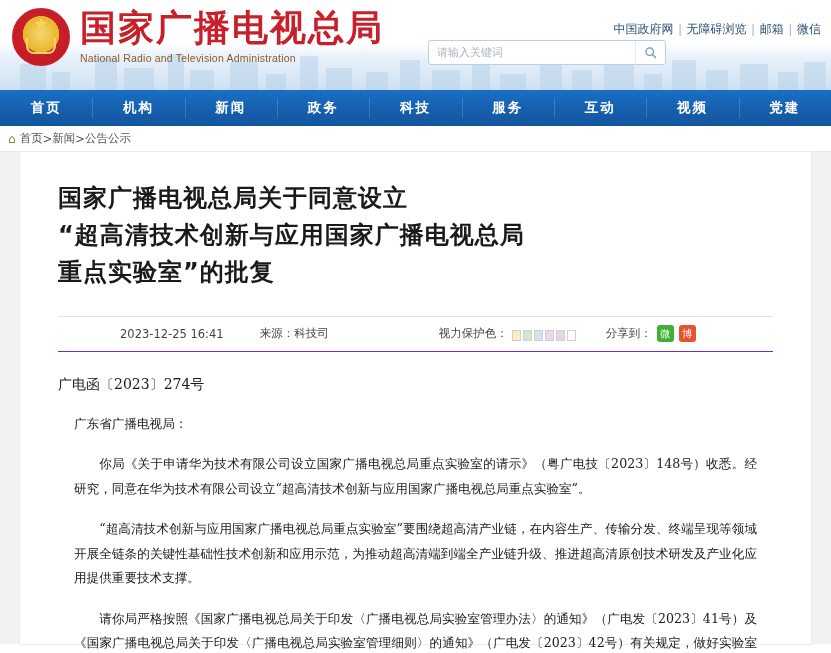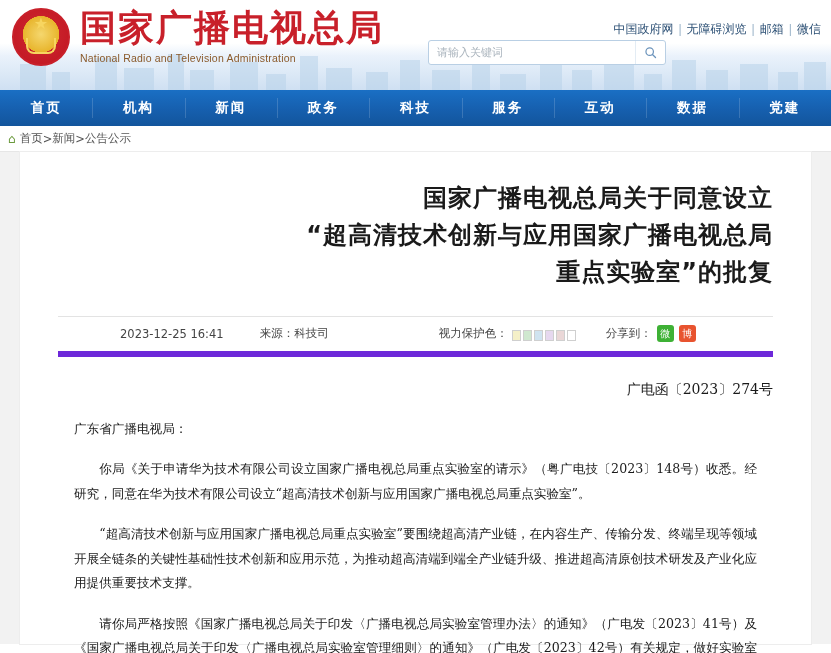--- a/index.html
+++ b/index.html
@@ -184,32 +184,32 @@
   }
   .article {
     background: #fff;
     margin: 0 20px;
     height: 100%;
     box-sizing: border-box;
     padding: 28px 38px 0 38px;
     box-shadow: 0 0 0 1px #ededed;
   }
   .title {
-    text-align: right;
+    text-align: left;
     font-family: "DejaVu Sans", sans-serif;
     font-size: 24px;
     font-weight: bold;
     color: #1a1a1a;
     line-height: 1.55;
     letter-spacing: 1px;
   }
   .meta {
     margin-top: 24px;
     border-top: 1px solid #e3e3e3;
-    border-bottom: 6px solid #6d28d9;
+    border-bottom: 1px solid #6d28d9;
     height: 34px;
     display: flex;
     align-items: center;
     font-size: 11.5px;
     color: #444;
     font-family: "DejaVu Sans", sans-serif;
   }
   .meta .date { margin-left: 62px; }
   .meta .source { margin-left: 36px; }
   .meta .eye { margin-left: 110px; display: flex; align-items: flex-end; }
@@ -232,21 +232,21 @@
     justify-content: center;
     color: #fff;
     font-size: 10px;
     margin-left: 5px;
     cursor: pointer;
   }
   .wechat { background: #3eb135; }
   .weibo { background: #e8532f; }
 
   .docnum {
-    text-align: right;
+    text-align: left;
     margin-top: 24px;
     font-family: "DejaVu Serif", serif;
     font-size: 14px;
     color: #1a1a1a;
   }
   .body {
     margin-top: 18px;
     font-family: "DejaVu Serif", serif;
     font-size: 12.6px;
     color: #1a1a1a;
@@ -313,21 +313,21 @@
 </div>
 
 <div class="nav">
   <div class="nav-item">首页</div>
   <div class="nav-item">机构</div>
   <div class="nav-item">新闻</div>
   <div class="nav-item">政务</div>
   <div class="nav-item">科技</div>
   <div class="nav-item">服务</div>
   <div class="nav-item">互动</div>
-  <div class="nav-item">数据</div>
+  <div class="nav-item">视频</div>
   <div class="nav-item">党建</div>
 </div>
 
 <div class="crumb">
   <span class="home-icon">⌂</span>
   <a href="#">首页</a>
   <span>&gt;</span>
   <a href="#">新闻</a>
   <span>&gt;</span>
   <a href="#">公告公示</a>

